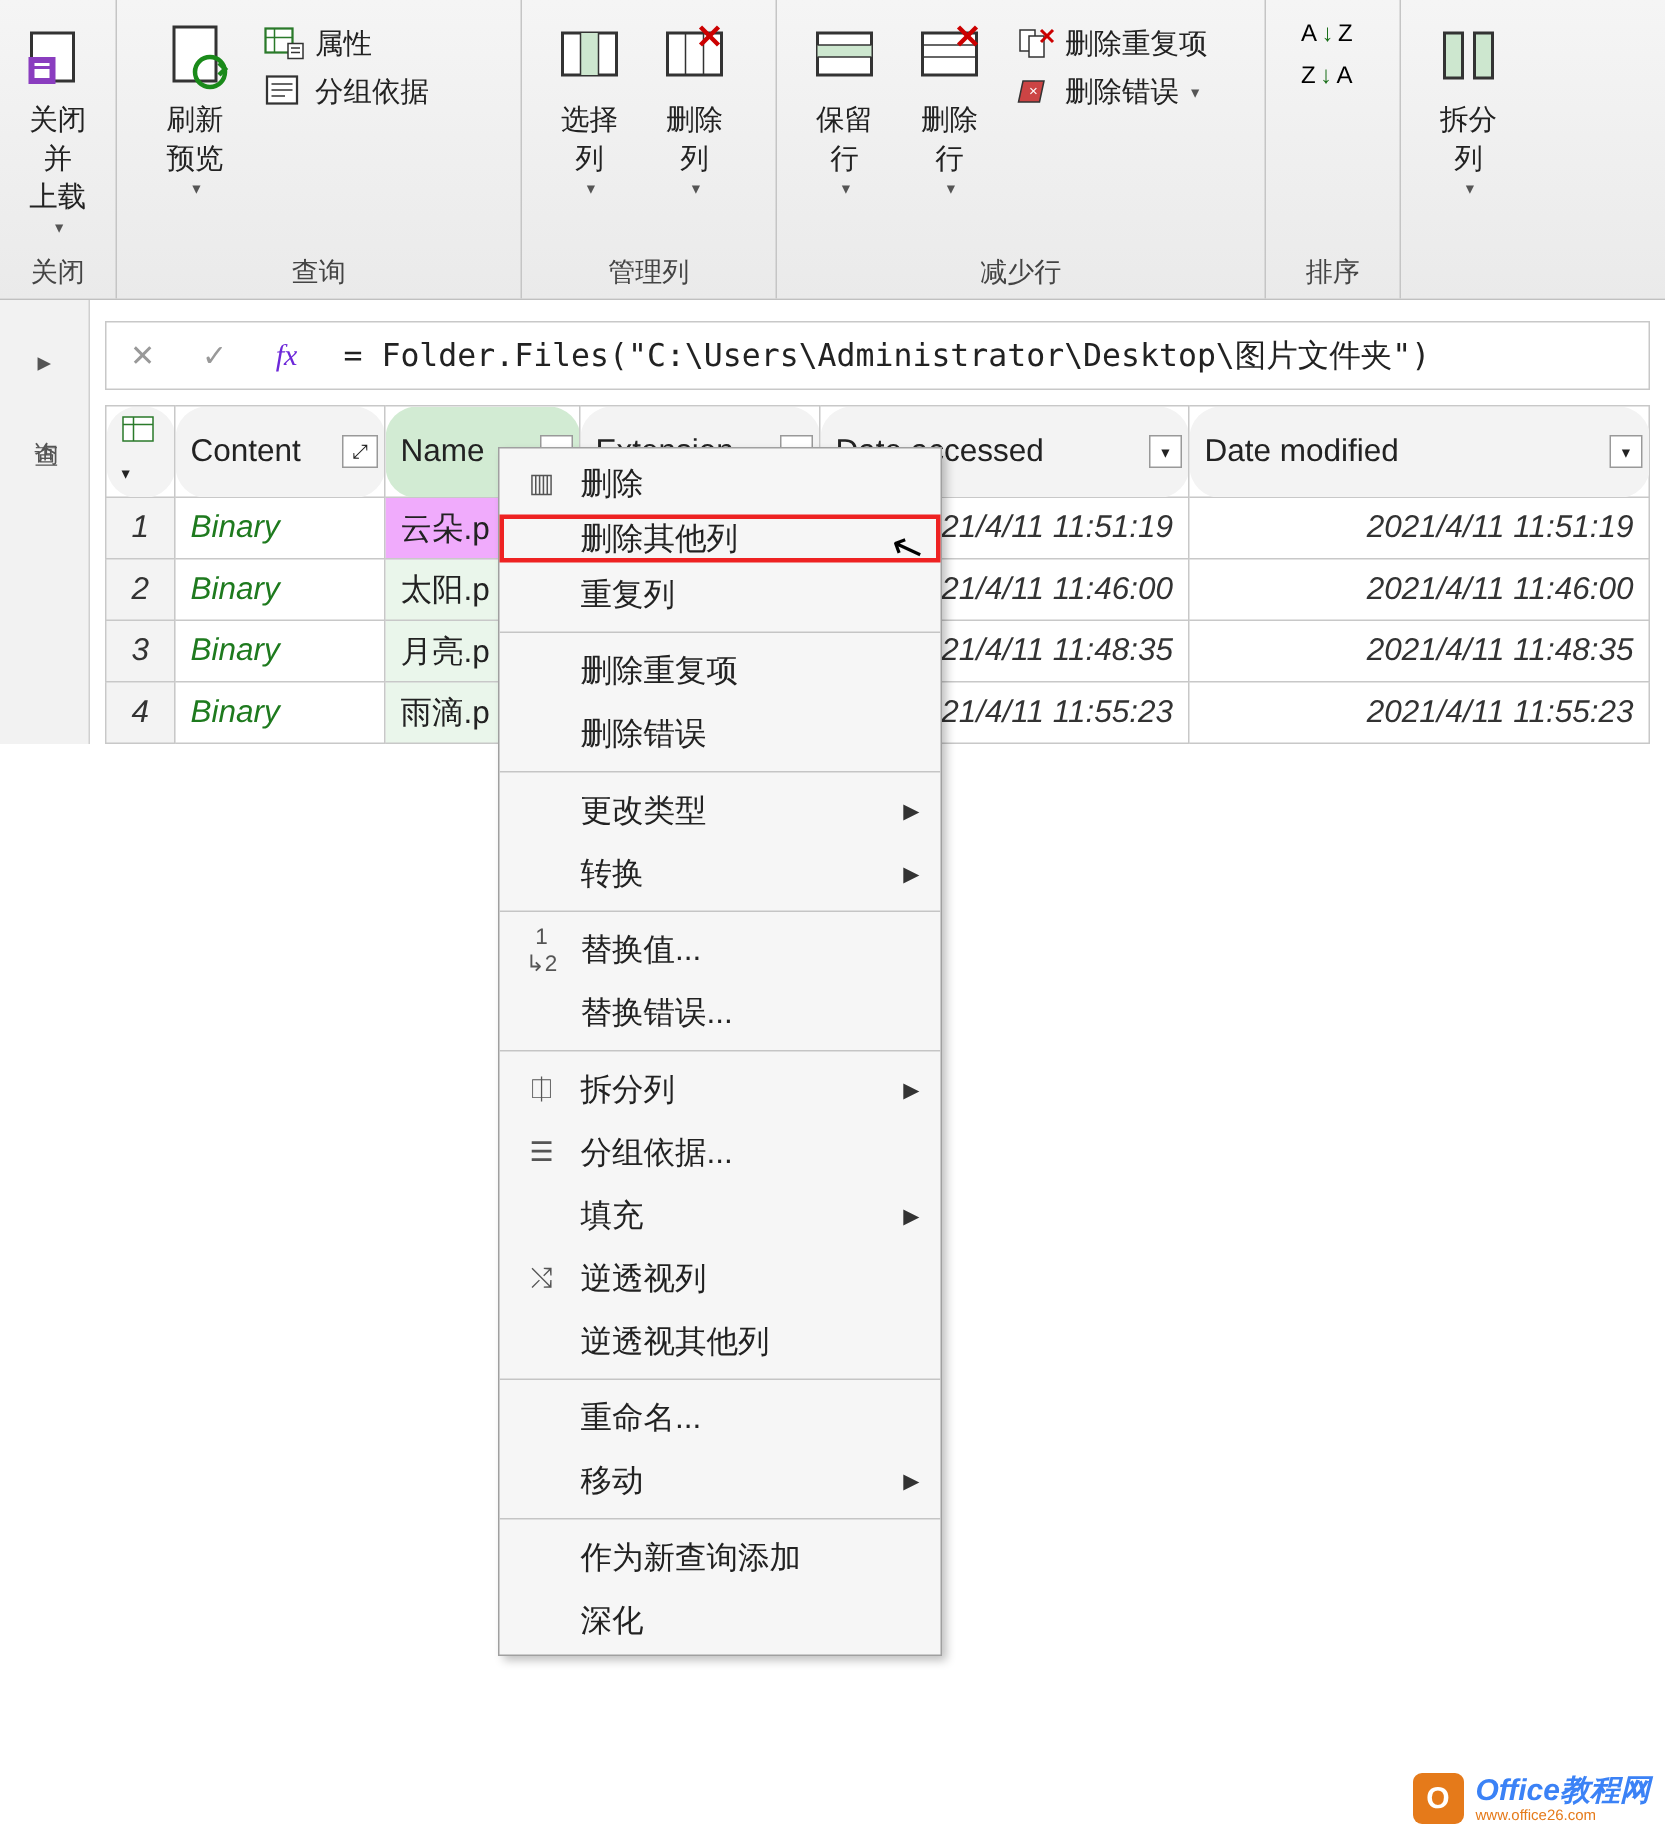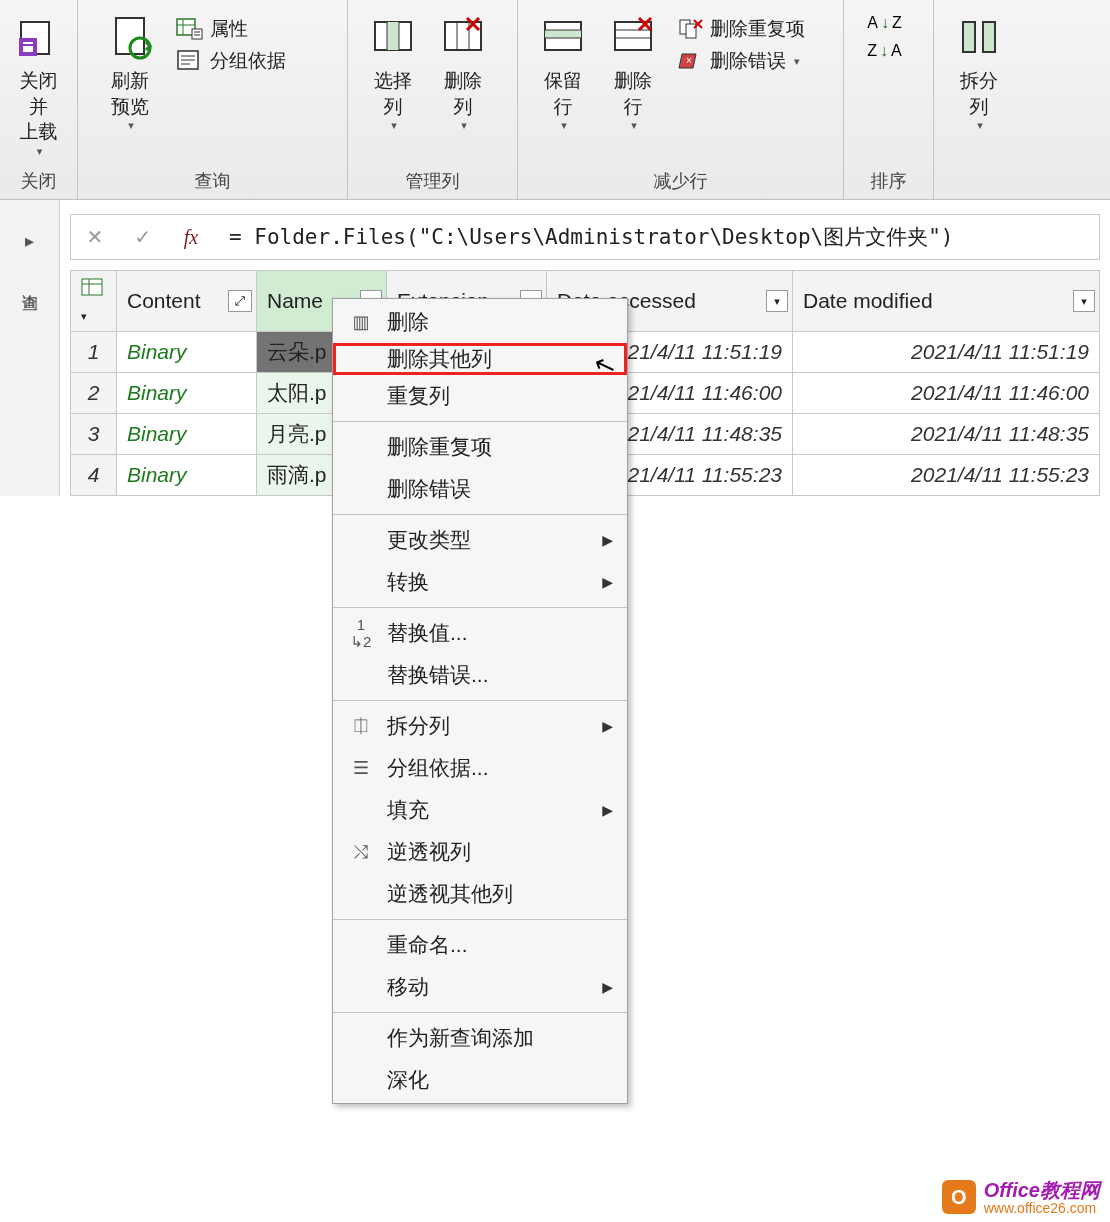--- a/index.html
+++ b/index.html
@@ -17,27 +17,27 @@
     .small-btn { display: flex; align-items: center; gap: 6px; font-size: 19px; color: #222; cursor: pointer; white-space: nowrap; text-align: right; }
     .dropdown-arrow { font-size: 11px; color: #555; margin-left: 2px; }
     .sort-btn { display:flex; flex-direction:column; gap:10px; align-items:center; margin-right:8px; padding-top:4px; }
     .sort-item { display:flex; align-items:center; gap:3px; font-size:16px; }
     
     
     .editor-area { display: flex; }
     .side-panel { width: 60px; border-right: 1px solid #d0d0d0; background:#f2f2f2; display:flex; flex-direction:column; align-items:center; padding-top:30px; gap:30px; }
     .main-area { flex: 1; }
     .formula-bar { display: flex; align-items: center; border: 1px solid #c8c8c8; margin: 14px 10px 10px 10px; height: 46px; background:#fff; }
-    .formula-btn { width: 48px; text-align:center; font-size:20px; color:#7f1d1d; cursor:pointer; }
+    .formula-btn { width: 48px; text-align:center; font-size:20px; color:#6d28d9; cursor:pointer; }
     .formula-text { font-size: 21px; color: #222; padding-left: 14px; font-family: Consolas, monospace; }
     
     
     .grid { margin: 0 10px; border-collapse: collapse; width: calc(100% - 20px); }
     .grid th, .grid td { border: 1px solid #c8c8c8; padding: 6px 10px; font-size: 21px; text-align: left; height: 40px; }
-    .grid th { background: #f3f3f3; font-weight: normal; color: #222; position: relative; }
+    .grid th { background: #f3f3f3; font-weight: normal; color: #222; position: relative; border-radius: 21px; }
     .grid .rownum { text-align: center; background:#f3f3f3; width:46px; font-style: italic; color:#333; }
     .grid .col-content { color: #1e7a1e; font-style: italic; }
     .grid .col-name { color: #222; }
     .grid .col-date { font-style: italic; color:#333; text-align:right; }
     .col-filter { position:absolute; right:4px; top:50%; transform:translateY(-50%); width:22px; height:22px; border:1px solid #999; background:#fff; display:flex; align-items:center; justify-content:center; font-size:11px; }
     .col-expand { position:absolute; right:4px; top:50%; transform:translateY(-50%); width:24px; height:22px; border:1px solid #999; background:#fff; display:flex; align-items:center; justify-content:center; font-size:13px; }
     .col-rowicon { width:44px; text-align:center; }
     th.selected { background: #d2ebd3; }
     
     
@@ -46,22 +46,22 @@
     .cm-item .cm-icon { position:absolute; left:14px; width:28px; text-align:center; font-size:18px; color:#555; }
     .cm-item .cm-arrow { position:absolute; right:14px; font-size:14px; color:#333; }
     .cm-sep { height:1px; background:#c5c5c5; margin:4px 0; }
     .cm-highlight { border: 3px solid #e22; padding-left:51px; height:32px; }
     .cursor { position:absolute; left:594px; top:350px; font-size:26px; transform:rotate(-20deg); pointer-events:none; }
     
     
     .watermark { position:absolute; right:10px; bottom:6px; display:flex; align-items:center; gap:8px; }
     .wm-badge { width:34px; height:34px; background:#e57a1a; border-radius:6px; color:#fff; display:flex; align-items:center; justify-content:center; font-weight:bold; font-size:20px; }
     .wm-text { display:flex; flex-direction:column; line-height:1.1; }
-    .wm-title { color:#a21caf; font-size:20px; font-weight:bold; font-style:italic; }
-    .wm-url { color:#e57a1a; font-size:14px; }
+    .wm-title { color:#3b82f6; font-size:20px; font-weight:bold; font-style:italic; }
+    .wm-url { color:#e57a1a; font-size:10px; }
     
     .container { position:relative; width:1110px; height:1222px; overflow:hidden; }
     .rotated { writing-mode: vertical-rl; font-size:16px; color:#555; }
   </style>
 </head>
 <body>
 
 <div class="container">
 
 <div class="ribbon">
@@ -257,21 +257,21 @@
           <th class="selected" style="width:130px"><span>Name</span><span class="col-filter">▾</span></th>
           <th style="width:160px"><span>Extension</span><span class="col-filter">▾</span></th>
           <th style="width:246px"><span>Date accessed</span><span class="col-filter">▾</span></th>
           <th><span>Date modified</span><span class="col-filter">▾</span></th>
         </tr>
       </thead>
       <tbody>
         <tr>
           <td class="rownum">1</td>
           <td class="col-content">Binary</td>
-          <td class="col-name selected" style="background:#737373">云朵.p</td>
+          <td class="col-name selected" style="background:#f0abfc">云朵.p</td>
           <td></td>
           <td class="col-date">2021/4/11 11:51:19</td>
           <td class="col-date">2021/4/11 11:51:19</td>
         </tr>
         <tr>
           <td class="rownum">2</td>
           <td class="col-content">Binary</td>
           <td class="col-name selected" style="background:#eaf6eb">太阳.p</td>
           <td></td>
           <td class="col-date">2021/4/11 11:46:00</td>

